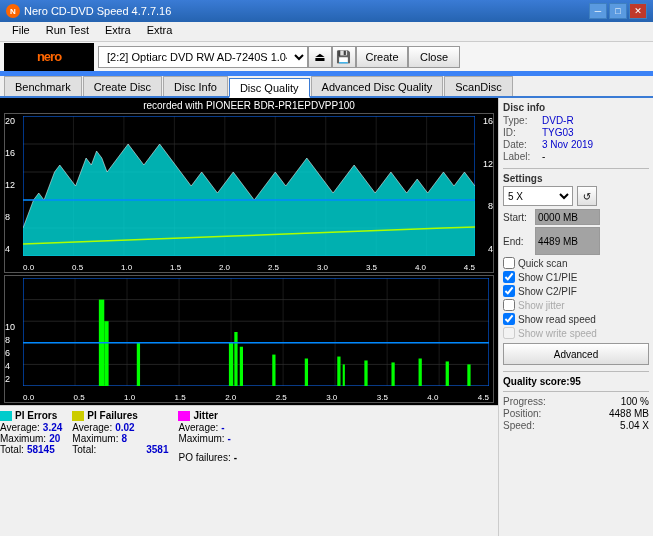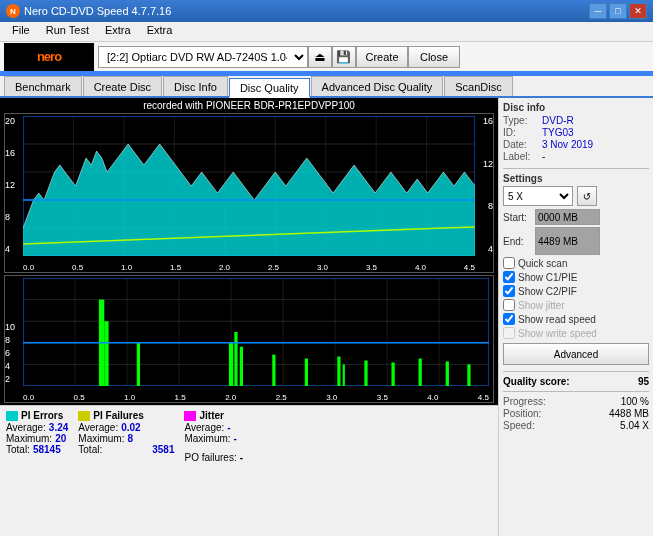--- a/index.html
+++ b/index.html
@@ -47,21 +47,21 @@
     
     .input-field { width: 65px; height: 16px; border: 1px solid #999; background: #a3a3a3; font-size: 10px; padding: 0 2px; }
     
     .checkbox-row { display: flex; align-items: center; gap: 3px; margin-bottom: 2px; }
     .checkbox-row input[type=checkbox] { width: 12px; height: 12px; margin: 0; }
     .checkbox-label { font-size: 10px; color: #333; }
     .checkbox-label.disabled { color: #aaa; }
     
     .advanced-btn { width: 100%; height: 22px; background: linear-gradient(to bottom, #fff, #e0e0e0); border: 1px solid #999; cursor: pointer; font-size: 10px; margin-top: 2px; }
     
-    .quality-row { display: flex; justify-content: space-between; margin-top: 4px; font-size: 10px; }
+    .quality-row { display: flex; margin-top: 4px; font-size: 10px; }
     .quality-label { font-weight: bold; }
     .quality-value { color: #000; font-weight: bold; }
     
     .progress-rows { margin-top: 4px; }
     .progress-row { display: flex; justify-content: space-between; font-size: 10px; margin-bottom: 1px; }
     .progress-label { color: #555; }
     .progress-value { color: #000; }
 
     
     .input-group { display: flex; align-items: center; margin-bottom: 2px; gap: 4px; }
@@ -238,21 +238,21 @@
           <span>1.5</span>
           <span>2.0</span>
           <span>2.5</span>
           <span>3.0</span>
           <span>3.5</span>
           <span>4.0</span>
           <span>4.5</span>
       </div>
     </div>
 
-    <div style="background:#f0f0f0; border-top:1px solid #ccc; padding:4px 6px; display:flex; align-items:flex-start; flex-wrap:wrap; flex:1;">
+    <div style="background:#f0f0f0; border-top:1px solid #ccc; padding:4px 0; display:flex; align-items:flex-start; flex-wrap:wrap; flex:1;">
 
       <div style="margin-right:10px;">
         <div style="display:flex; align-items:center; gap:3px; margin-bottom:1px;">
           <div style="width:12px; height:10px; background:#00cccc;"></div>
           <span style="font-size:10px; font-weight:bold;">PI Errors</span>
         </div>
         <div style="font-size:10px; display:flex; gap:3px;">
           <span>Average:</span>
           <span style="color:#0000cc; font-weight:bold;">3.24</span>
         </div>

